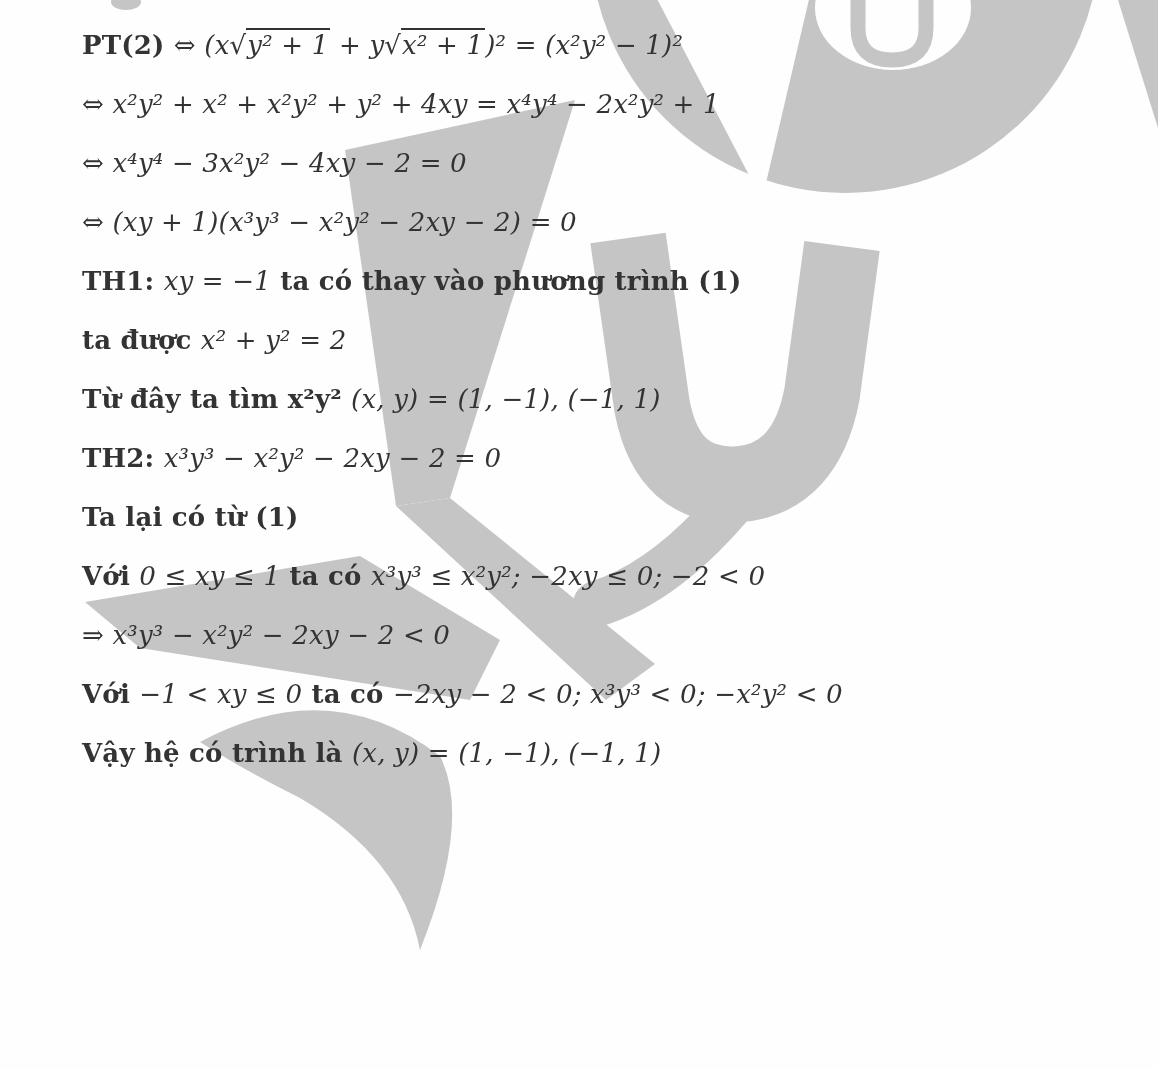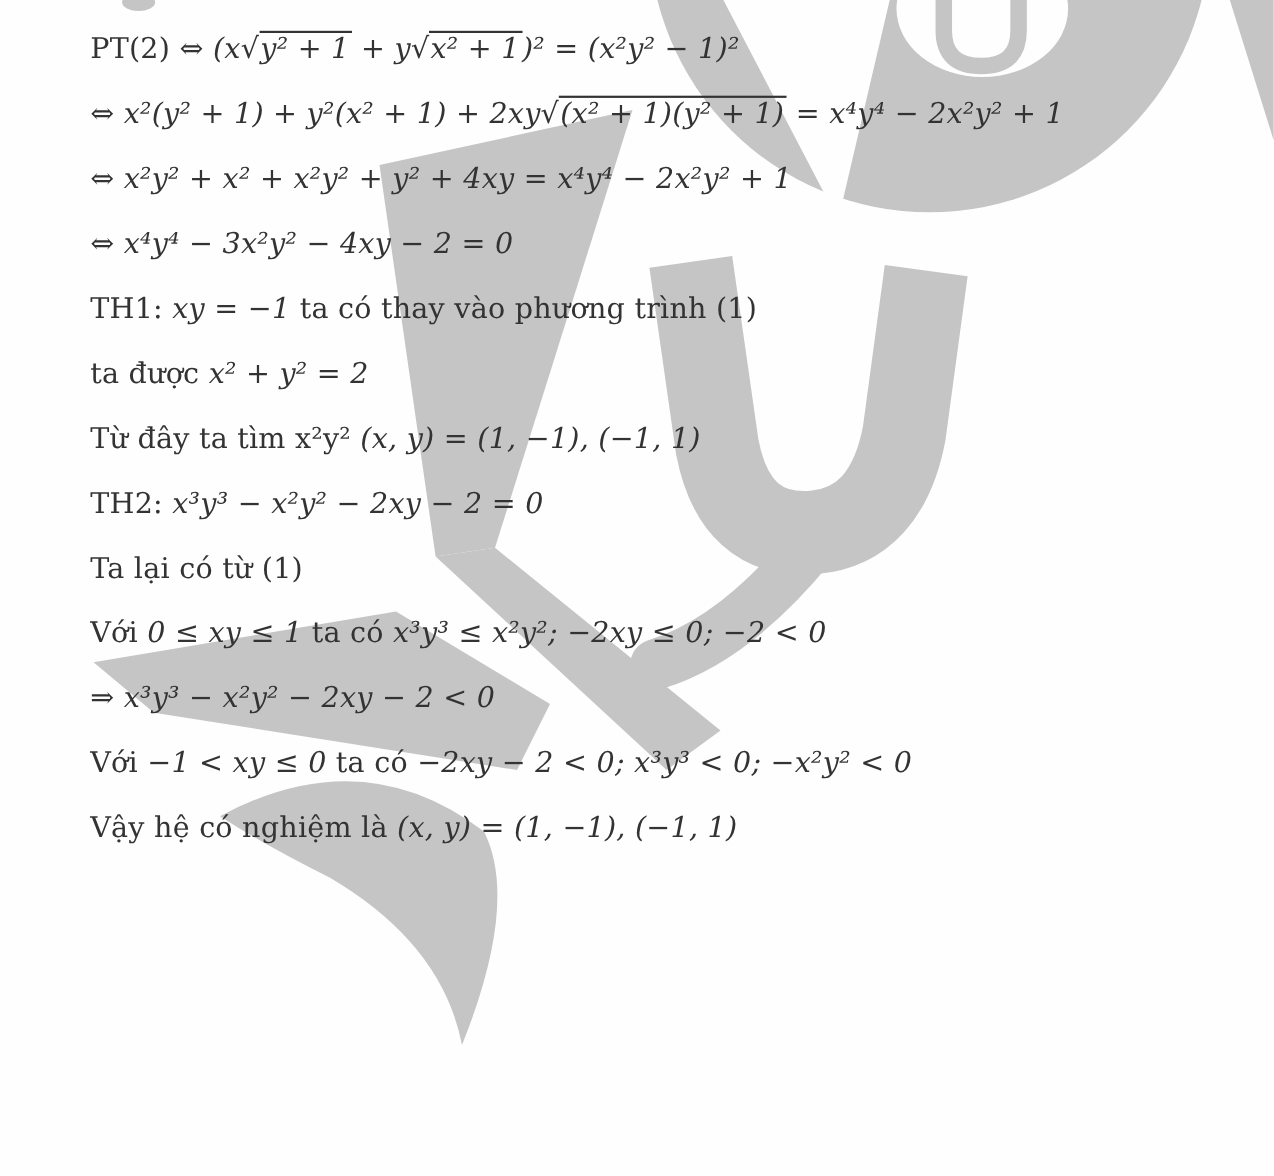--- a/index.html
+++ b/index.html
@@ -23,21 +23,21 @@
     position:absolute;left:82px;top:16px;z-index:1;
     color:var(--ink);
   }
   .line{
     height:59px;line-height:59px;
     font-size:26px;
     white-space:nowrap;
     letter-spacing:0.2px;
   }
   .seg-m{font-style:italic;}
-  .seg-r{font-style:normal;}
+  .seg-r{font-style:normal;font-weight:bold;}
   .rad{font-style:normal;}
   .vinc{border-top:2px solid currentColor;padding:0 2px 0 1px;}
 </style>
 </head>
 <body>
 
 <svg class="wm-svg" width="1158" height="1069" viewBox="0 0 1158 1069" aria-hidden="true">
 
   <ellipse class="wm" cx="126" cy="2" rx="15" ry="8"></ellipse>
 
@@ -57,26 +57,26 @@
   <path class="wm-stroke" d="M738,496 Q668,582 596,604" stroke-width="46" stroke-linecap="round"></path>
 
   <polygon class="wm" points="85,602 360,556 500,640 470,700 140,648"></polygon>
 
   <path class="wm" d="M200,742 Q330,672 440,756 Q472,820 420,950 Q402,858 300,798 Q240,768 200,742 Z"></path>
 </svg>
 
 <div class="content">
   <div>
       <div class="line"><span class="seg-r">PT(2) </span><span class="seg-m">⇔ (x<span class="rad">√</span><span class="vinc">y² + 1</span> + y<span class="rad">√</span><span class="vinc">x² + 1</span>)² = (x²y² − 1)²</span></div>
-      <div class="line"><span class="seg-m">⇔ x²(y² + 1) + y²(x² + 1) + 2xy<span class="rad">√</span><span class="vinc">(x² + 1)(y² + 1)</span> = x⁴y⁴ − 2x²y² + 1</span></div>
       <div class="line"><span class="seg-m">⇔ x²y² + x² + x²y² + y² + 4xy = x⁴y⁴ − 2x²y² + 1</span></div>
       <div class="line"><span class="seg-m">⇔ x⁴y⁴ − 3x²y² − 4xy − 2 = 0</span></div>
+      <div class="line"><span class="seg-m">⇔ (xy + 1)(x³y³ − x²y² − 2xy − 2) = 0</span></div>
       <div class="line"><span class="seg-r">TH1: </span><span class="seg-m">xy = −1</span><span class="seg-r"> ta có thay vào phương trình (1)</span></div>
       <div class="line"><span class="seg-r">ta được </span><span class="seg-m">x² + y² = 2</span></div>
       <div class="line"><span class="seg-r">Từ đây ta tìm x²y² </span><span class="seg-m">(x, y) = (1, −1), (−1, 1)</span></div>
       <div class="line"><span class="seg-r">TH2: </span><span class="seg-m">x³y³ − x²y² − 2xy − 2 = 0</span></div>
       <div class="line"><span class="seg-r">Ta lại có từ (1)</span></div>
       <div class="line"><span class="seg-r">Với </span><span class="seg-m">0 ≤ xy ≤ 1</span><span class="seg-r"> ta có </span><span class="seg-m">x³y³ ≤ x²y²; −2xy ≤ 0; −2 &lt; 0</span></div>
       <div class="line"><span class="seg-m">⇒ x³y³ − x²y² − 2xy − 2 &lt; 0</span></div>
       <div class="line"><span class="seg-r">Với </span><span class="seg-m">−1 &lt; xy ≤ 0</span><span class="seg-r"> ta có </span><span class="seg-m">−2xy − 2 &lt; 0; x³y³ &lt; 0; −x²y² &lt; 0</span></div>
-      <div class="line"><span class="seg-r">Vậy hệ có nghiệm là </span><span class="seg-m">(x, y) = (1, −1), (−1, 1)</span></div>
+      <div class="line"><span class="seg-r">Vậy hệ có trình là </span><span class="seg-m">(x, y) = (1, −1), (−1, 1)</span></div>
     </div>
 </div>
 
 </body></html>

